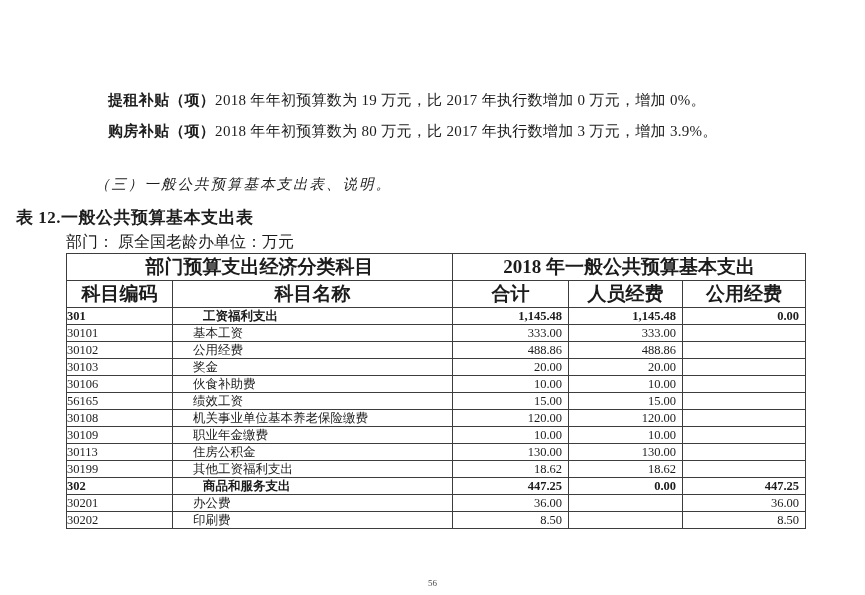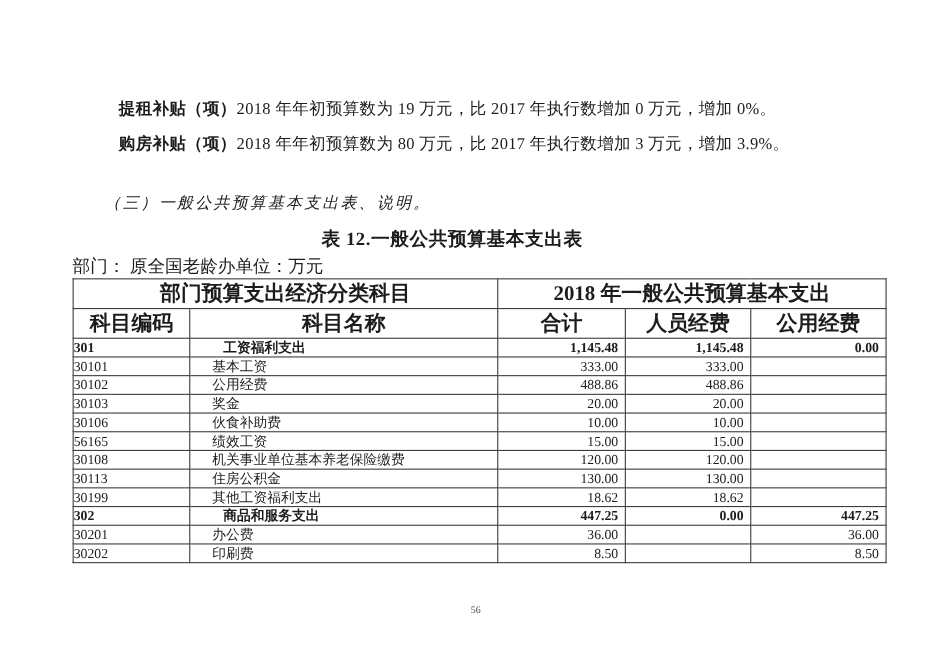--- a/index.html
+++ b/index.html
@@ -40,24 +40,25 @@
     font-style: italic;
     letter-spacing: 2px;
     white-space: nowrap;
   }
   
   .table-title {
     position: absolute;
     left: 0;
     top: 206px;
     width: 822px;
-    text-align: center;
+    text-align: left;
     font-size: 17px;
     font-weight: bold;
     letter-spacing: 0.5px;
+    padding-left: 16px;
   }
   .meta-row {
     position: absolute;
     left: 66px;
     top: 232px;
     width: 739px;
     display: flex;
     justify-content: flex-start;
     font-size: 16px;
   }
@@ -89,21 +90,21 @@
   }
   td.col-code { text-align: left; padding-left: 0; }
   td.col-name { text-align: left; padding-left: 20px; }
   td.col-name.indent { padding-left: 30px; }
   td.col-num  { text-align: right; padding-right: 6px; }
   tr.bold-row td { font-weight: bold; }
   
   .page-number {
     position: absolute;
     left: 0;
-    top: 549px;
+    top: 578px;
     width: 865px;
     text-align: center;
     font-size: 9px;
     color: #4a4a4a;
     font-family: Liberation Serif, serif;
   }
 </style>
 </head>
 <body>
 
@@ -188,20 +189,27 @@
           <td class="col-num"></td>
         </tr>
         <tr>
           <td class="col-code">30108</td>
           <td class="col-name">机关事业单位基本养老保险缴费</td>
           <td class="col-num">120.00</td>
           <td class="col-num">120.00</td>
           <td class="col-num"></td>
         </tr>
         <tr>
+          <td class="col-code">30109</td>
+          <td class="col-name">职业年金缴费</td>
+          <td class="col-num">10.00</td>
+          <td class="col-num">10.00</td>
+          <td class="col-num"></td>
+        </tr>
+        <tr>
           <td class="col-code">30113</td>
           <td class="col-name">住房公积金</td>
           <td class="col-num">130.00</td>
           <td class="col-num">130.00</td>
           <td class="col-num"></td>
         </tr>
         <tr>
           <td class="col-code">30199</td>
           <td class="col-name">其他工资福利支出</td>
           <td class="col-num">18.62</td>

